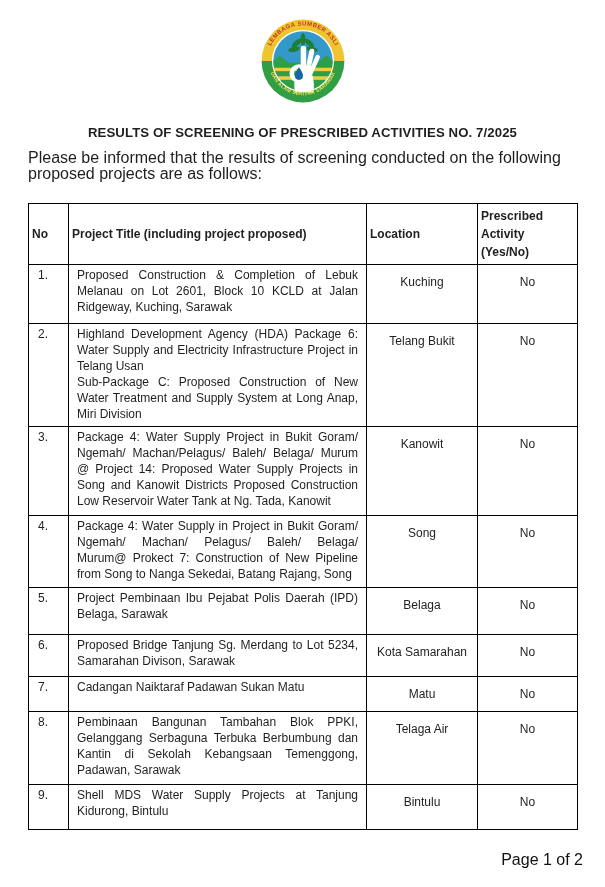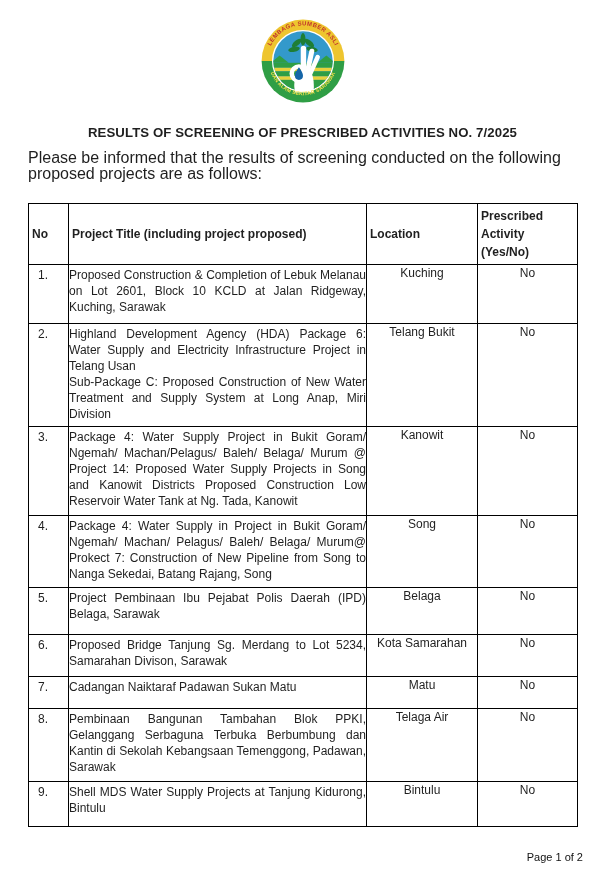--- a/index.html
+++ b/index.html
@@ -23,32 +23,32 @@
     font-size:12px;line-height:16px;box-sizing:border-box;
     overflow:hidden;
   }
   .results th{
     font-weight:bold;text-align:left;vertical-align:middle;
     padding:3px 3px;line-height:18px;
   }
   th.pre{white-space:pre-line}
   thead tr{height:46px}
   .c-no{padding:2px 4px 4px 9px}
-  .c-title{padding:2px 0 4px;text-align:justify;white-space:pre-line}
-  .c-loc,.c-pa{text-align:center;padding:0 4px}
+  .c-title{padding:2px 8px 4px;text-align:justify;white-space:pre-line}
+  .c-loc,.c-pa{text-align:center;padding:9px 4px}
   tbody tr:nth-child(1){height:59px}
   tbody tr:nth-child(2){height:103px}
   tbody tr:nth-child(3){height:89px}
   tbody tr:nth-child(4){height:72px}
   tbody tr:nth-child(5){height:47px}
   tbody tr:nth-child(6){height:42px}
   tbody tr:nth-child(7){height:32px}
   tbody tr:nth-child(8){height:73px}
   tbody tr:nth-child(9){height:45px}
-  .footer{position:absolute;top:851px;right:22px;font-size:11px;color:#111}
+  .footer{position:absolute;top:851px;right:22px;font-size:16px;color:#111}
 </style>
 </head>
 <body>
 
 <div class="page">
 
   <div class="logo-wrap">
     <svg width="90" height="90" viewBox="0 0 100 100" xmlns="http://www.w3.org/2000/svg" xmlns:xlink="http://www.w3.org/1999/xlink">
 
       <path d="M4 50 a46 46 0 0 1 92 0 z" fill="#eec52f"></path>

